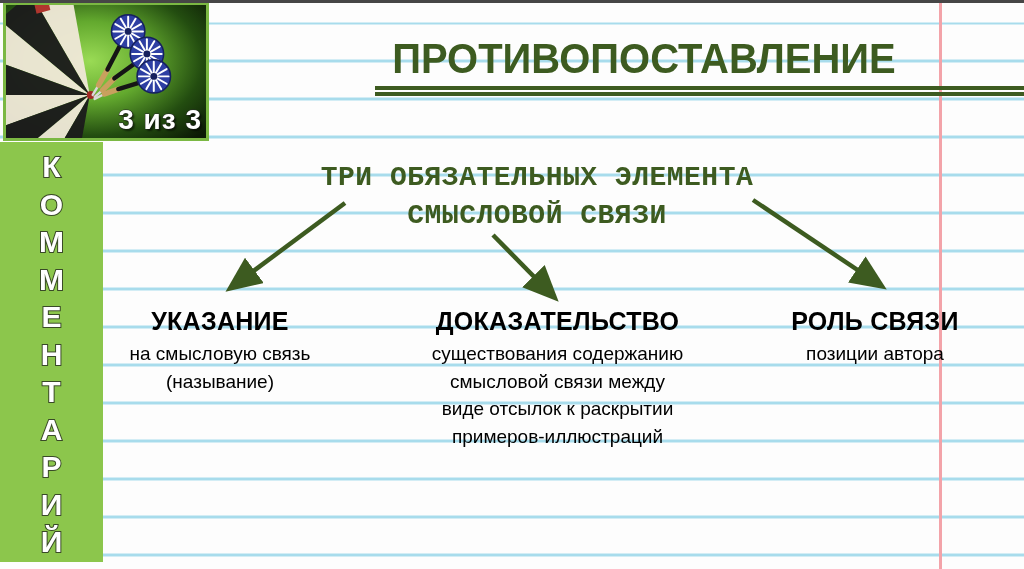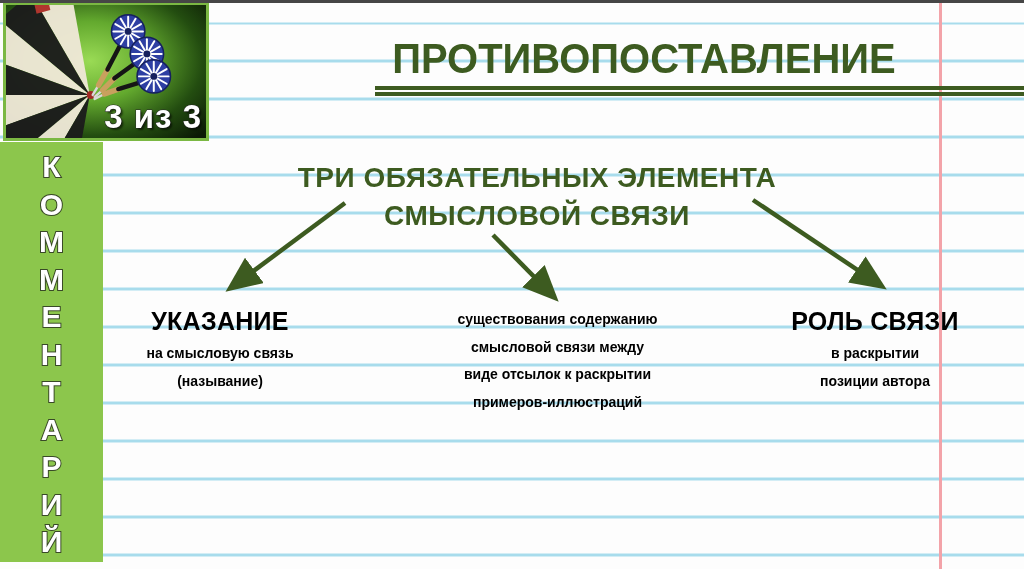--- a/index.html
+++ b/index.html
@@ -25,21 +25,21 @@
     position:absolute;left:0;right:0;top:0;height:3px;background:#464646;z-index:6;
   }
   
   .badge{
     position:absolute;left:3px;top:2px;width:200px;height:133px;
     border:3px solid #7bb843;z-index:5;background:#123008;
   }
   .badge svg{display:block;width:100%;height:100%;}
   .badge-count{
     position:absolute;right:4px;bottom:2px;
-    color:#ffffff;font-weight:bold;font-size:33px;letter-spacing:1px;
+    color:#ffffff;font-weight:bold;font-size:28px;letter-spacing:1px;
     -webkit-text-stroke:1px #2a2a2a;paint-order:stroke fill;
     text-shadow:2px 2px 2px rgba(0,0,0,.55);
   }
   
   .sidebar{
     position:absolute;left:0;top:142px;width:103px;height:420px;
     background:#8cc64c;z-index:5;
     display:flex;flex-direction:column;align-items:center;
     padding-top:7px;box-sizing:border-box;
   }
@@ -58,29 +58,30 @@
   }
   .title-rule{
     position:absolute;left:375px;right:0;top:86px;height:10px;z-index:2;
     background:linear-gradient(180deg,#3d5b20 0 4px,transparent 4px 6px,#3d5b20 6px 10px);
   }
   
   .heading{
     position:absolute;left:62px;right:12px;top:159px;z-index:2;
     text-align:center;color:#3d5b20;font-weight:bold;font-size:28px;line-height:38px;
     letter-spacing:.5px;
+    font-family:Liberation Mono, monospace;
   }
   
   .arrows{position:absolute;inset:0;z-index:2;pointer-events:none;}
   
   .col{
     position:absolute;top:306px;z-index:2;text-align:center;color:#000000;
   }
   .col .col-header{font-weight:bold;font-size:25px;line-height:30px;margin-bottom:4px;letter-spacing:.3px;}
-  .col .col-line{font-weight:bold;font-size:14px;line-height:27.5px;}
+  .col .col-line{font-weight:normal;font-size:19px;line-height:27.5px;}
   .col1{left:85px;width:270px;}
   .col2{left:400px;width:315px;}
   .col3{left:760px;width:230px;}
 </style>
 </head>
 <body>
 
 <div class="slide">
 
   <div class="paper"></div>
@@ -105,29 +106,29 @@
     <line x1="753" y1="200" x2="880" y2="285" stroke="#3d5b20" stroke-width="4.5" marker-end="url(#ah)"></line>
   </svg>
 
   <div class="col col1">
     <div class="col-header">УКАЗАНИЕ</div>
     <div class="col-line">на смысловую связь</div>
     <div class="col-line">(называние)</div>
   </div>
 
   <div class="col col2">
+    <div class="col-header">ДОКАЗАТЕЛЬСТВО</div>
     <div class="col-line">существования содержанию</div>
     <div class="col-line">смысловой связи между</div>
     <div class="col-line">виде отсылок к раскрытии</div>
     <div class="col-line">примеров-иллюстраций</div>
   </div>
 
   <div class="col col3">
     <div class="col-header">РОЛЬ СВЯЗИ</div>
-    <div class="col-line">в раскрытии</div>
     <div class="col-line">позиции автора</div>
   </div>
 
   <div class="badge">
     <svg viewBox="0 0 203 136" preserveAspectRatio="none">
       <defs>
         <radialGradient id="bgGrad" cx="42%" cy="42%" r="78%">
           <stop offset="0%" stop-color="#9adb55"></stop>
           <stop offset="38%" stop-color="#63a92e"></stop>
           <stop offset="72%" stop-color="#234d10"></stop>

